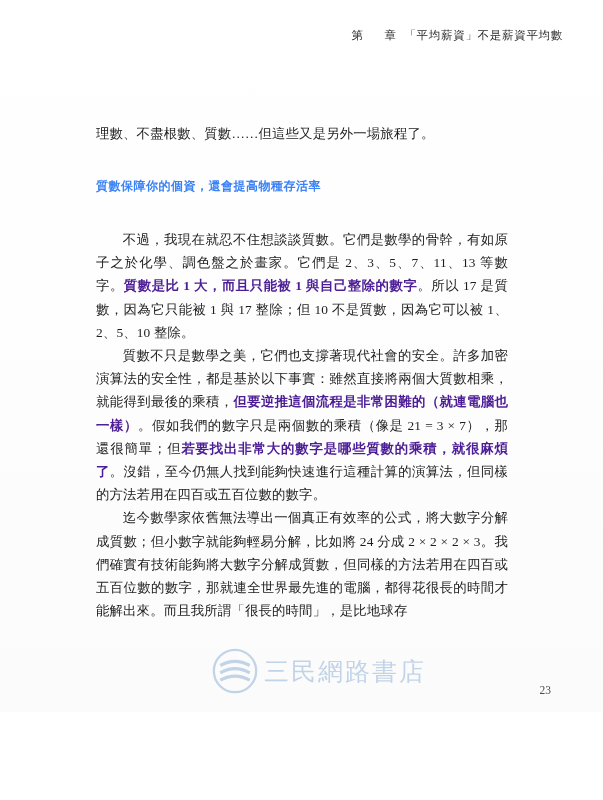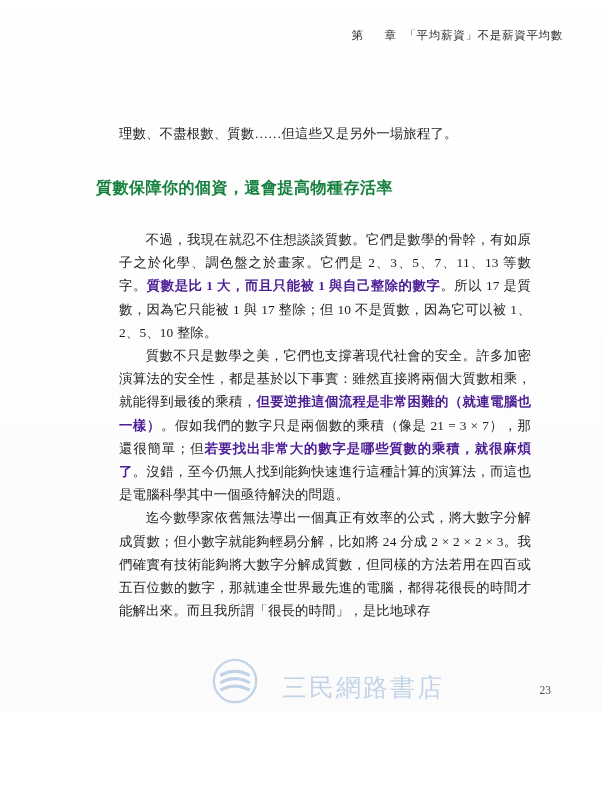--- a/index.html
+++ b/index.html
@@ -38,21 +38,20 @@
   }
   .running-head .chap-label { letter-spacing: 5px; }
   .running-head .chap-title { letter-spacing: 0.7px; }
 
   
   .content {
     position: absolute;
     left: 96px;
     top: 122px;
     width: 412px;
-    margin-left: 23px;
   }
 
   p.body-text {
     margin: 0;
     font-size: 13.4px;
     line-height: 23.2px;
     color: #1d1d1d;
     text-align: justify;
     text-justify: inter-ideograph;
     letter-spacing: 0.15px;
@@ -66,23 +65,23 @@
     color: #4c1d95;
   }
 
   
   h2.section-heading {
     margin: 0;
     position: absolute;
     left: 96px;
     top: 178px;
     width: 430px;
-    font-size: 16px;
+    font-size: 12px;
     font-weight: bold;
-    color: #15803d;
+    color: #3b82f6;
     letter-spacing: 0.5px;
     font-family: "Liberation Sans", "DejaVu Sans", sans-serif;
     white-space: nowrap;
   }
 
   
   .folio {
     position: absolute;
     right: 52px;
     bottom: 16px;
@@ -94,22 +93,22 @@
   
   .watermark {
     position: absolute;
     left: 212px;
     top: 638px;
     width: 270px;
     height: 66px;
     pointer-events: none;
     opacity: 0.28;
     display: flex;
-    align-items: flex-end;
-    gap: 24px;
+    align-items: center;
+    gap: 6px;
   }
   .watermark .wm-logo {
     width: 46px;
     height: 46px;
     flex: 0 0 46px;
   }
   .watermark .wm-text {
     font-size: 25px;
     color: #2f6fb5;
     letter-spacing: 2px;
@@ -141,21 +140,21 @@
     <p class="body-text">理數、不盡根數、質數……但這些又是另外一場旅程了。</p>
   </div>
 
   <h2 class="section-heading">質數保障你的個資，還會提高物種存活率</h2>
 
   <div class="content" style="top:228px;">
 
     <p class="body-text indent"><span>不過，我現在就忍不住想談談質數。它們是數學的骨幹，有如原子之於化學、調色盤之於畫家。它們是 2、3、5、7、11、13 等數字。</span><b class="strong">質數是比 1 大，而且只能被 1 與自己整除的數字</b><span>。所以 17 是質數，因為它只能被 1 與 17 整除；但 10 不是質數，因為它可以被 1、2、5、10 整除。</span></p>
 
 
-    <p class="body-text indent gap-before"><span>質數不只是數學之美，它們也支撐著現代社會的安全。許多加密演算法的安全性，都是基於以下事實：雖然直接將兩個大質數相乘，就能得到最後的乘積，</span><b class="strong">但要逆推這個流程是非常困難的（就連電腦也一樣）</b><span>。假如我們的數字只是兩個數的乘積（像是 21 = 3 × 7），那還很簡單；但</span><b class="strong">若要找出非常大的數字是哪些質數的乘積，就很麻煩了</b><span>。沒錯，至今仍無人找到能夠快速進行這種計算的演算法，而這也是電腦科學其中一個亟待解決的問題。</span></p>
+    <p class="body-text indent gap-before"><span>質數不只是數學之美，它們也支撐著現代社會的安全。許多加密演算法的安全性，都是基於以下事實：雖然直接將兩個大質數相乘，就能得到最後的乘積，</span><b class="strong">但要逆推這個流程是非常困難的（就連電腦也一樣）</b><span>。假如我們的數字只是兩個數的乘積（像是 21 = 3 × 7），那還很簡單；但</span><b class="strong">若要找出非常大的數字是哪些質數的乘積，就很麻煩了</b><span>。沒錯，至今仍無人找到能夠快速進行這種計算的演算法，但同樣的方法若用在四百或五百位數的數字。</span></p>
 
     <p class="body-text indent gap-before">迄今數學家依舊無法導出一個真正有效率的公式，將大數字分解成質數；但小數字就能夠輕易分解，比如將 24 分成 2 × 2 × 2 × 3。我們確實有技術能夠將大數字分解成質數，但同樣的方法若用在四百或五百位數的數字，那就連全世界最先進的電腦，都得花很長的時間才能解出來。而且我所謂「很長的時間」，是比地球存</p>
   </div>
 
   <div class="watermark">
     <svg class="wm-logo" viewBox="0 0 100 100">
       <circle cx="50" cy="50" r="46" fill="none" stroke="#2f6fb5" stroke-width="5"></circle>
       <path d="M18 38 Q50 20 82 38" fill="none" stroke="#2f6fb5" stroke-width="7"></path>
       <path d="M18 54 Q50 36 82 54" fill="none" stroke="#2f6fb5" stroke-width="7"></path>
       <path d="M18 70 Q50 52 82 70" fill="none" stroke="#2f6fb5" stroke-width="7"></path>

